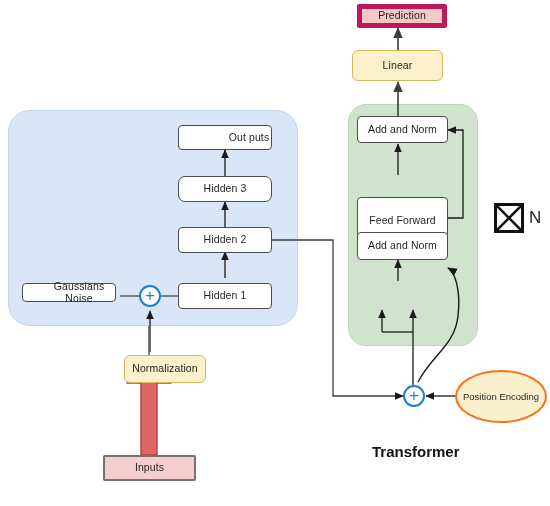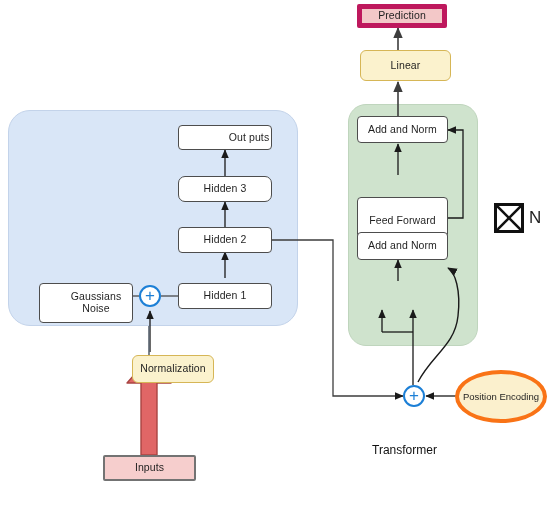--- a/index.html
+++ b/index.html
@@ -37,21 +37,20 @@
   }
   .box-white {
     background: #ffffff;
     border: 1px solid #4d4d4d;
     border-radius: 4px;
   }
   .box-yellow {
     background: #fbf2cd;
     border: 1px solid #d6b656;
     border-radius: 6px;
-    margin-left: 8px;
   }
   .box-red {
     background: #f6cecd;
     border: 2px solid #737373;
     border-radius: 2px;
   }
   .box-red-round {
     background: #f3c8c8;
     border: 5px solid #be185d;
     border-radius: 2px;
@@ -67,21 +66,21 @@
   }
   .panel-green {
     background: #cfe3cd;
     border: 1px solid #bfd5bd;
     border-radius: 18px;
   }
   .ellipse-yellow {
     position: absolute;
     box-sizing: border-box;
     background: #fbf0cd;
-    border: 4px solid #f97316;
+    border: 2px solid #f97316;
     border-radius: 50%;
     display: flex;
     align-items: center;
     justify-content: center;
     font-size: 10.5px;
     color: #1f1f1f;
   }
   .plus-circle {
     position: absolute;
     box-sizing: border-box;
@@ -92,22 +91,22 @@
     align-items: center;
     justify-content: center;
     color: #1c7fd6;
     font-size: 17px;
     line-height: 1;
     font-weight: 400;
     padding-bottom: 2px;
   }
   .caption {
     position: absolute;
-    font-size: 12px;
-    font-weight: normal;
+    font-size: 15px;
+    font-weight: bold;
     color: #111111;
     white-space: nowrap;
   }
   .n-label {
     position: absolute;
     font-size: 17px;
     color: #1f1f1f;
     line-height: 1;
   }
   .xbox {
@@ -187,21 +186,21 @@
   </div>
 
   <div class="node box-white" style="left:178px; top:227px; width:94px; height:26px;">
     <span>Hidden 2</span>
   </div>
 
   <div class="node box-white" style="left:178px; top:283px; width:94px; height:26px;">
     <span>Hidden 1</span>
   </div>
 
-  <div class="node box-white" style="left:39px; top:283px; width:94px; height:40px;padding-left:20px;">
+  <div class="node box-white" style="left:22px; top:283px; width:94px; height:19px;padding-left:20px;">
     <span>Gaussians Noise</span>
   </div>
 
   <div class="plus-circle" style="left:139px; top:285px; width:22px; height:22px;">
     <span>+</span>
   </div>
 
   <div class="node box-yellow" style="left:124px; top:355px; width:82px; height:28px;">
     <span>Normalization</span>
   </div>

